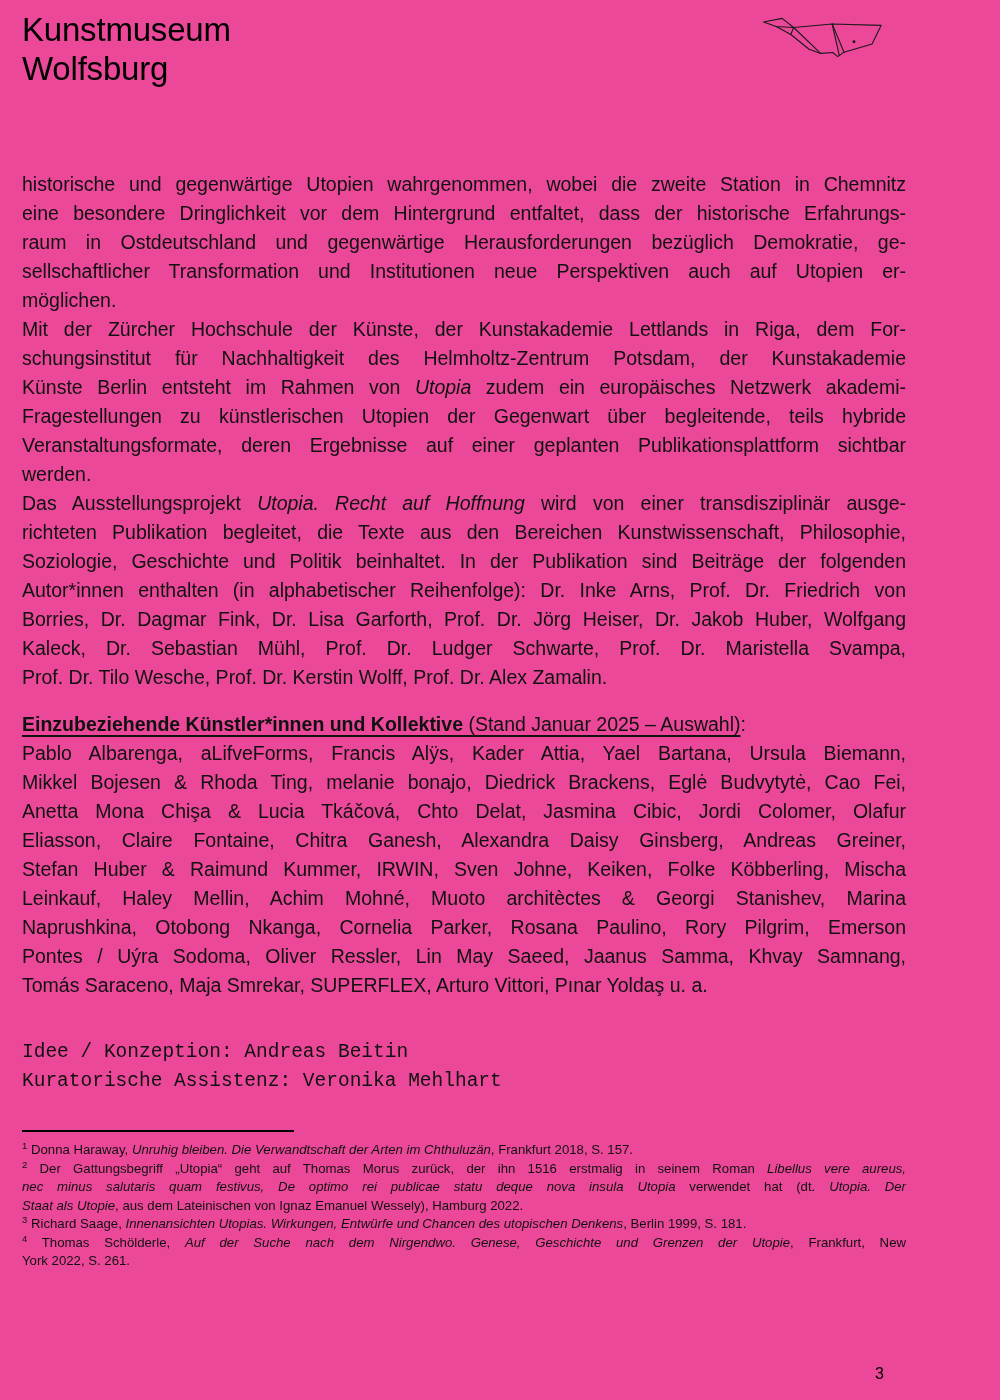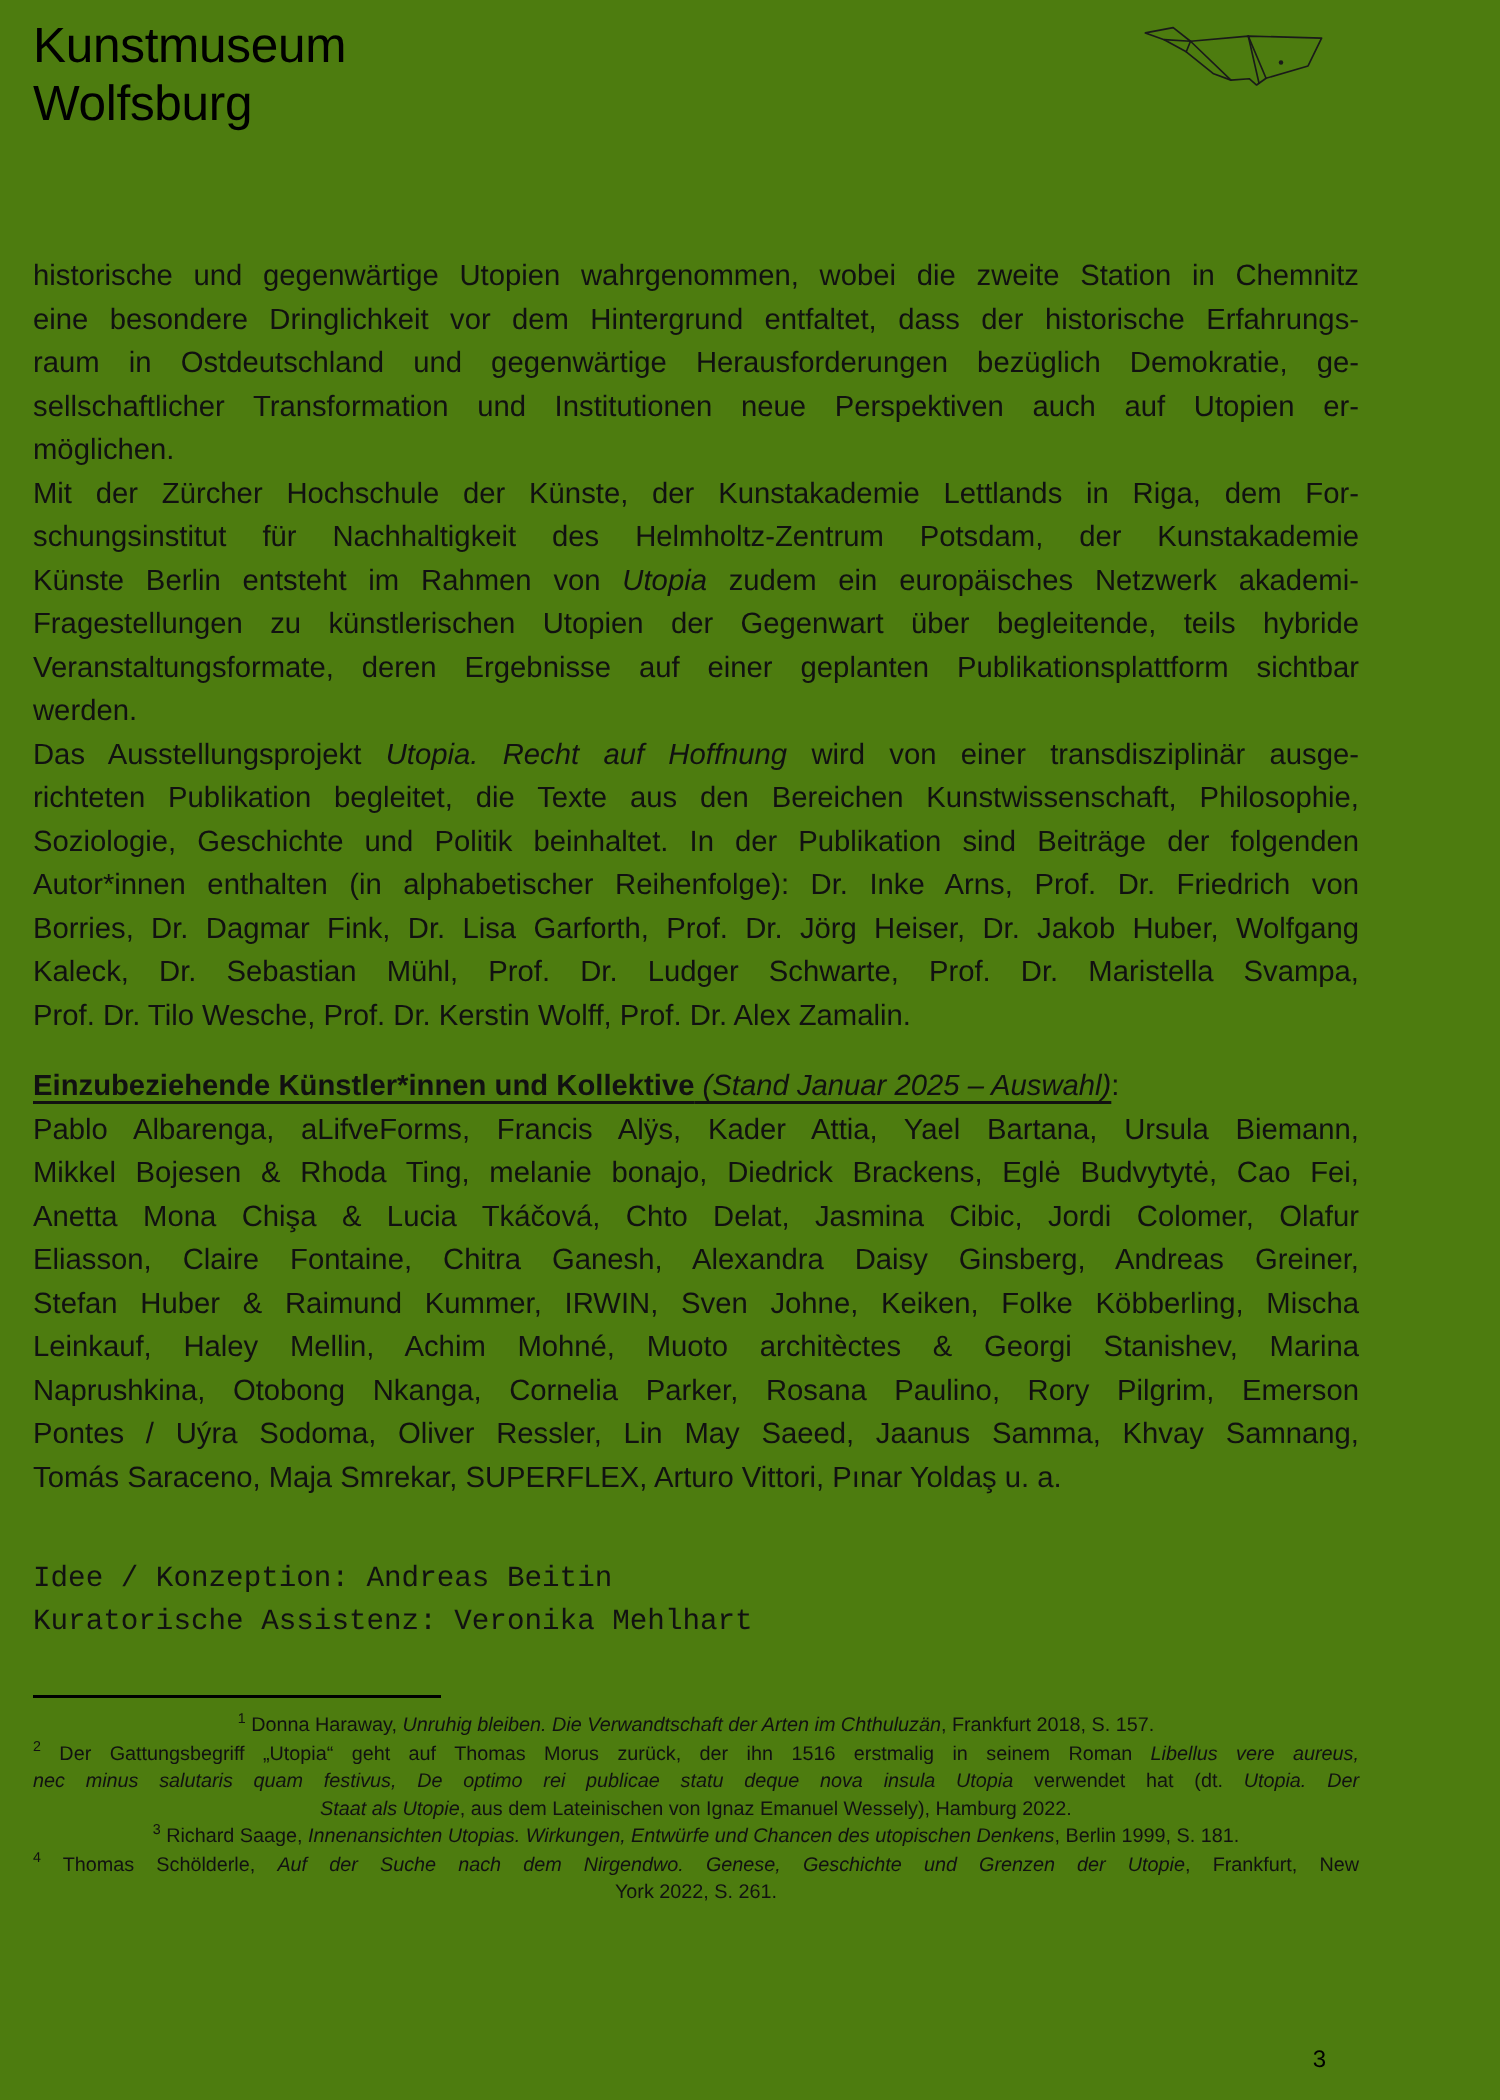--- a/index.html
+++ b/index.html
@@ -1,44 +1,44 @@
 <!DOCTYPE html>
 <html lang="de"><head>
 <meta charset="utf-8">
 <style>
   html,body{margin:0;padding:0;background:#e8e8e8;}
   .page{
     position:relative;
     width:1000px;height:1400px;
     margin:0 auto;
-    background:#4d7c0f;
+    background:#ec4899;
     color:#111;
     font-family:"Liberation Sans","DejaVu Sans",sans-serif;
     overflow:hidden;
   }
   
   .header{position:relative;padding:10px 94px 0 22px;height:110px;box-sizing:border-box;}
   .logo{font-size:33px;line-height:39px;letter-spacing:-0.2px;color:#000;}
   .whale{position:absolute;top:10px;left:758px;width:128px;height:56px;}
   .whale path{fill:none;stroke:#1a1a1a;stroke-width:1.05;stroke-linejoin:round;stroke-linecap:round;}
   .whale circle{fill:#1a1a1a;stroke:none;}
   
   .content{margin:60px 94px 0 22px;font-size:19.5px;}
   .ln{line-height:29px;min-height:29px;white-space:pre-wrap;}
   .ln.j{text-align:justify;text-align-last:justify;}
   .ln.l{text-align:left;}
   span.i{font-style:italic;}
-  span.u{text-decoration:underline;text-decoration-thickness:2px;text-underline-offset:3.5px;font-style:italic;}
+  span.u{text-decoration:underline;text-decoration-thickness:2px;text-underline-offset:3.5px;}
   span.bu{font-weight:bold;text-decoration:underline;text-decoration-thickness:2px;text-underline-offset:3.5px;}
   sup{font-size:9.5px;line-height:0;vertical-align:super;}
   .heading{margin-top:18px;}
   .credits{margin-top:38px;font-family:Liberation Mono, monospace;}
   .fn-rule{width:272px;border:none;border-top:2px solid #000;margin:34px 0 9px 0;}
   .footnotes{font-size:13.2px;}
-  .footnotes .ln{line-height:18.5px;min-height:18.5px;text-align:center;}
+  .footnotes .ln{line-height:18.5px;min-height:18.5px;}
   .page-number{position:absolute;top:1365px;right:116px;font-size:16px;color:#000;}
 </style>
 </head>
 <body>
 
 <div class="page">
 
   <header class="header">
     <div class="logo">
       <div>Kunstmuseum</div>

